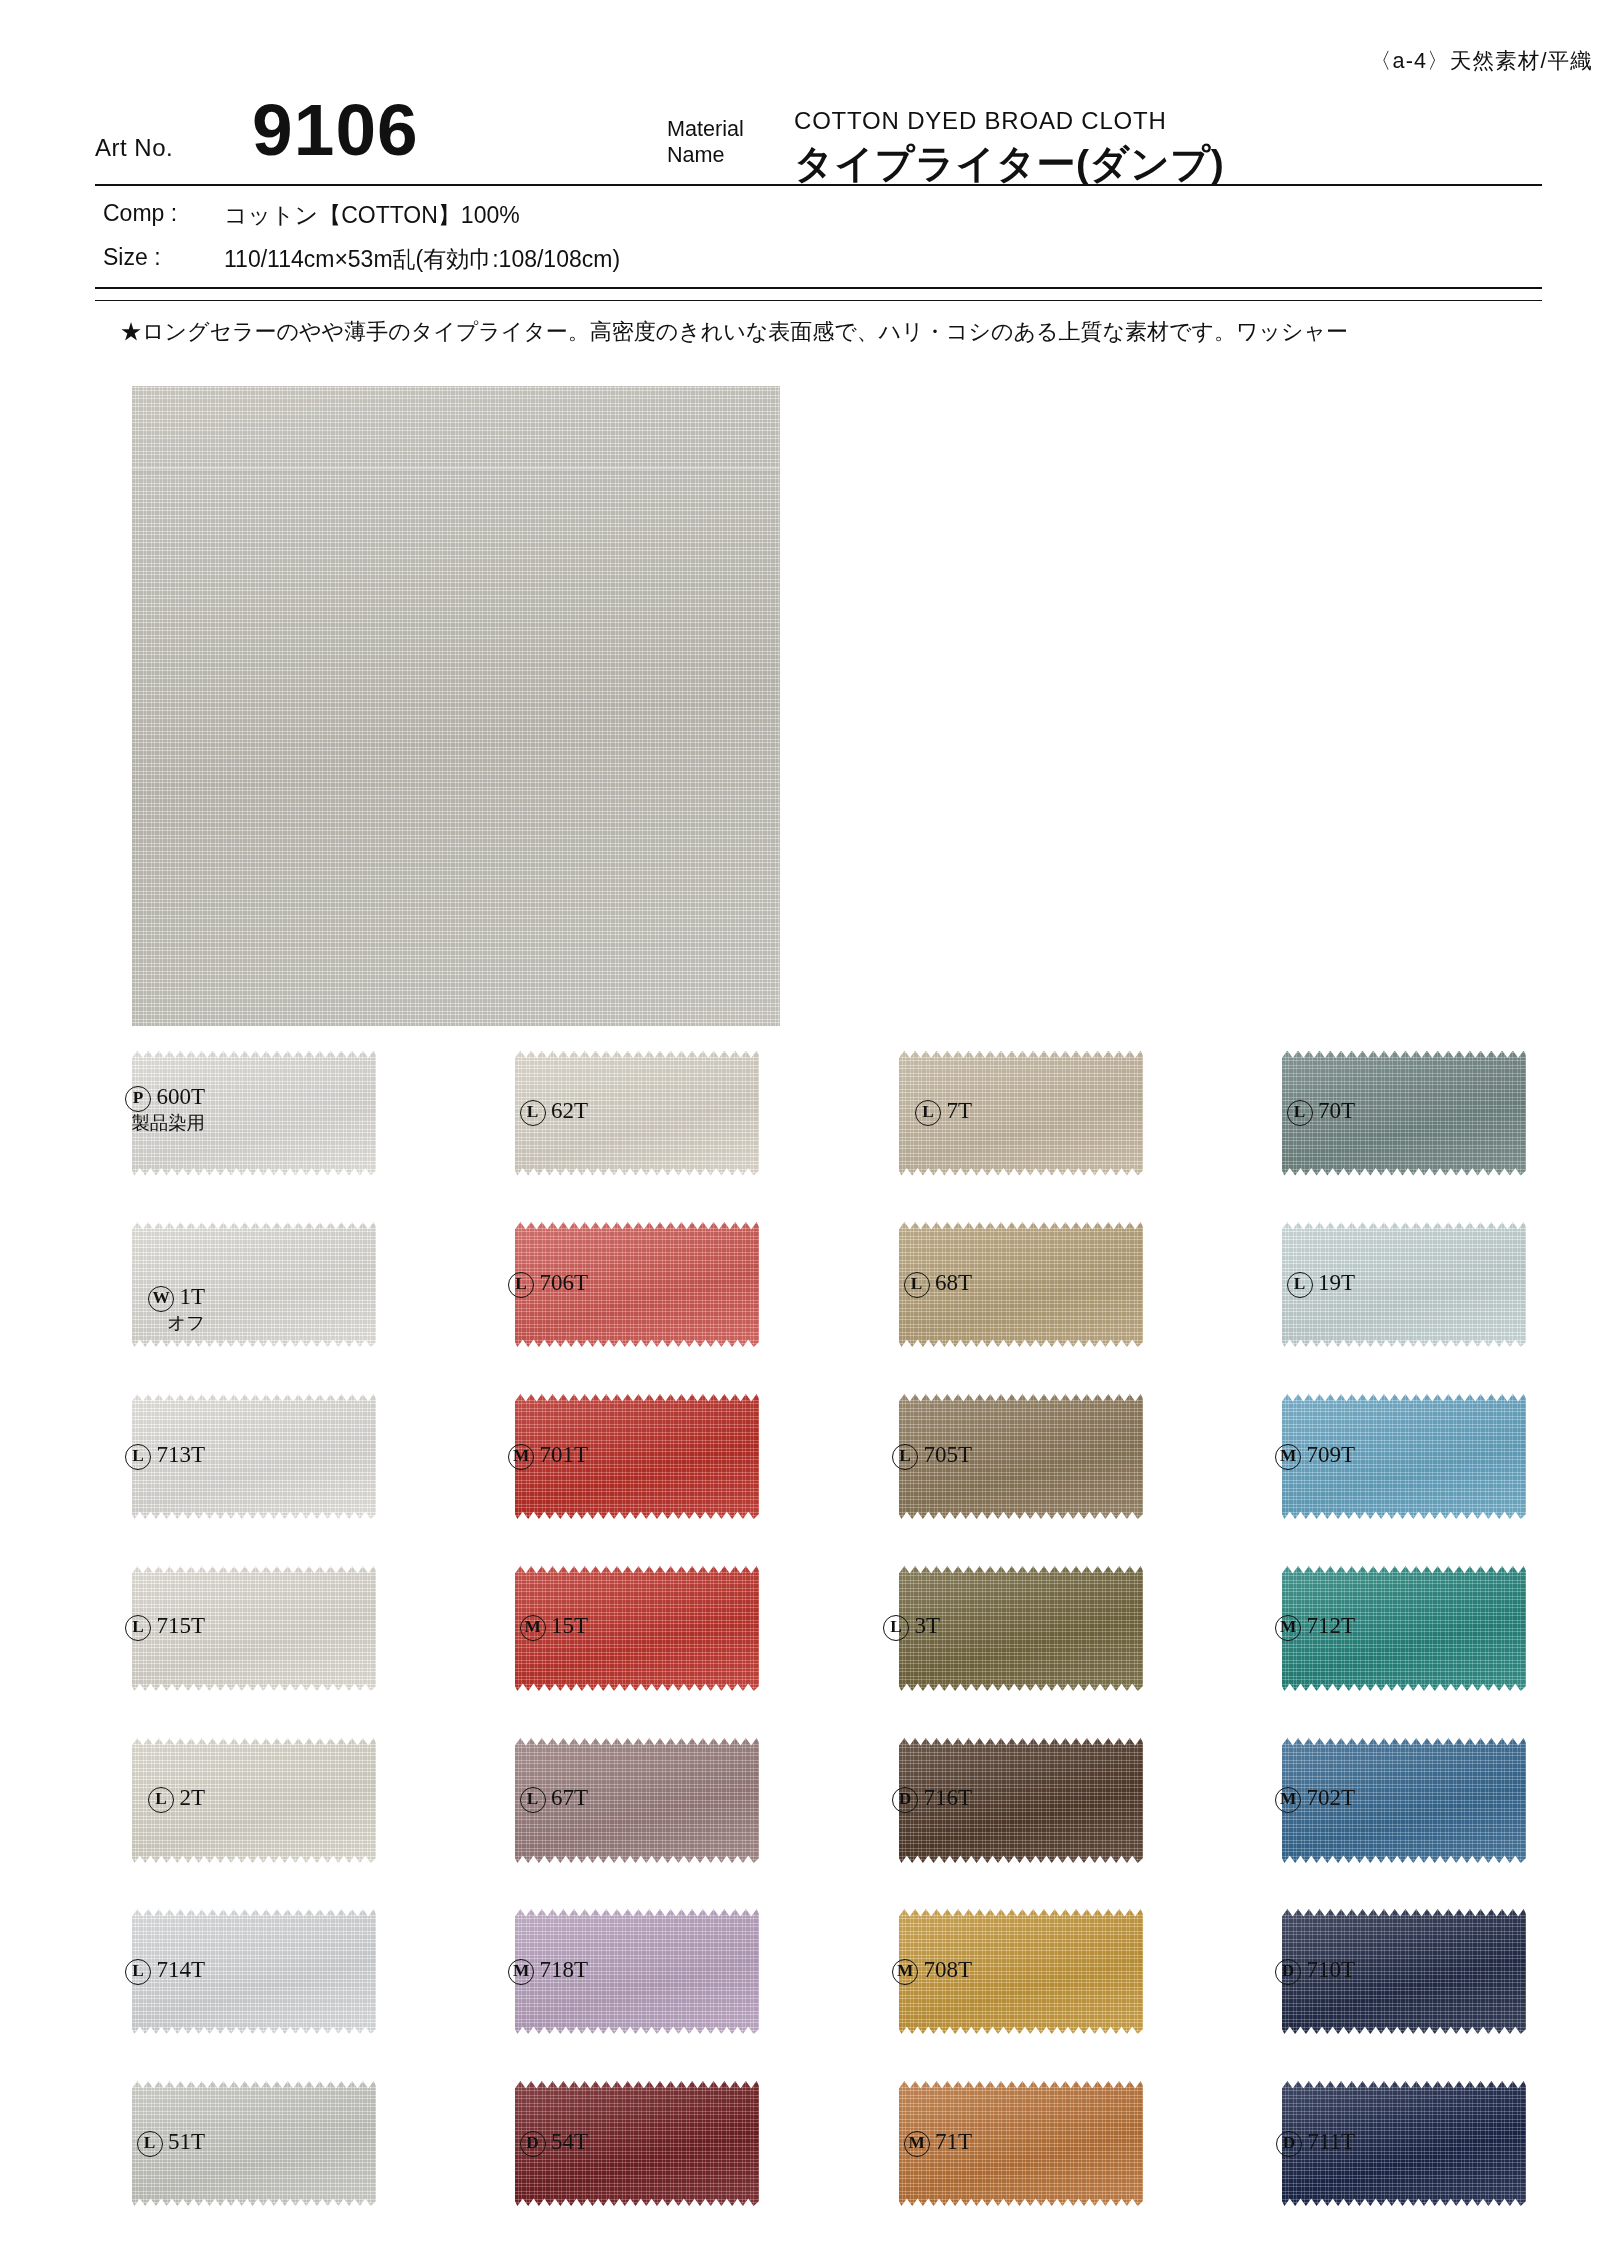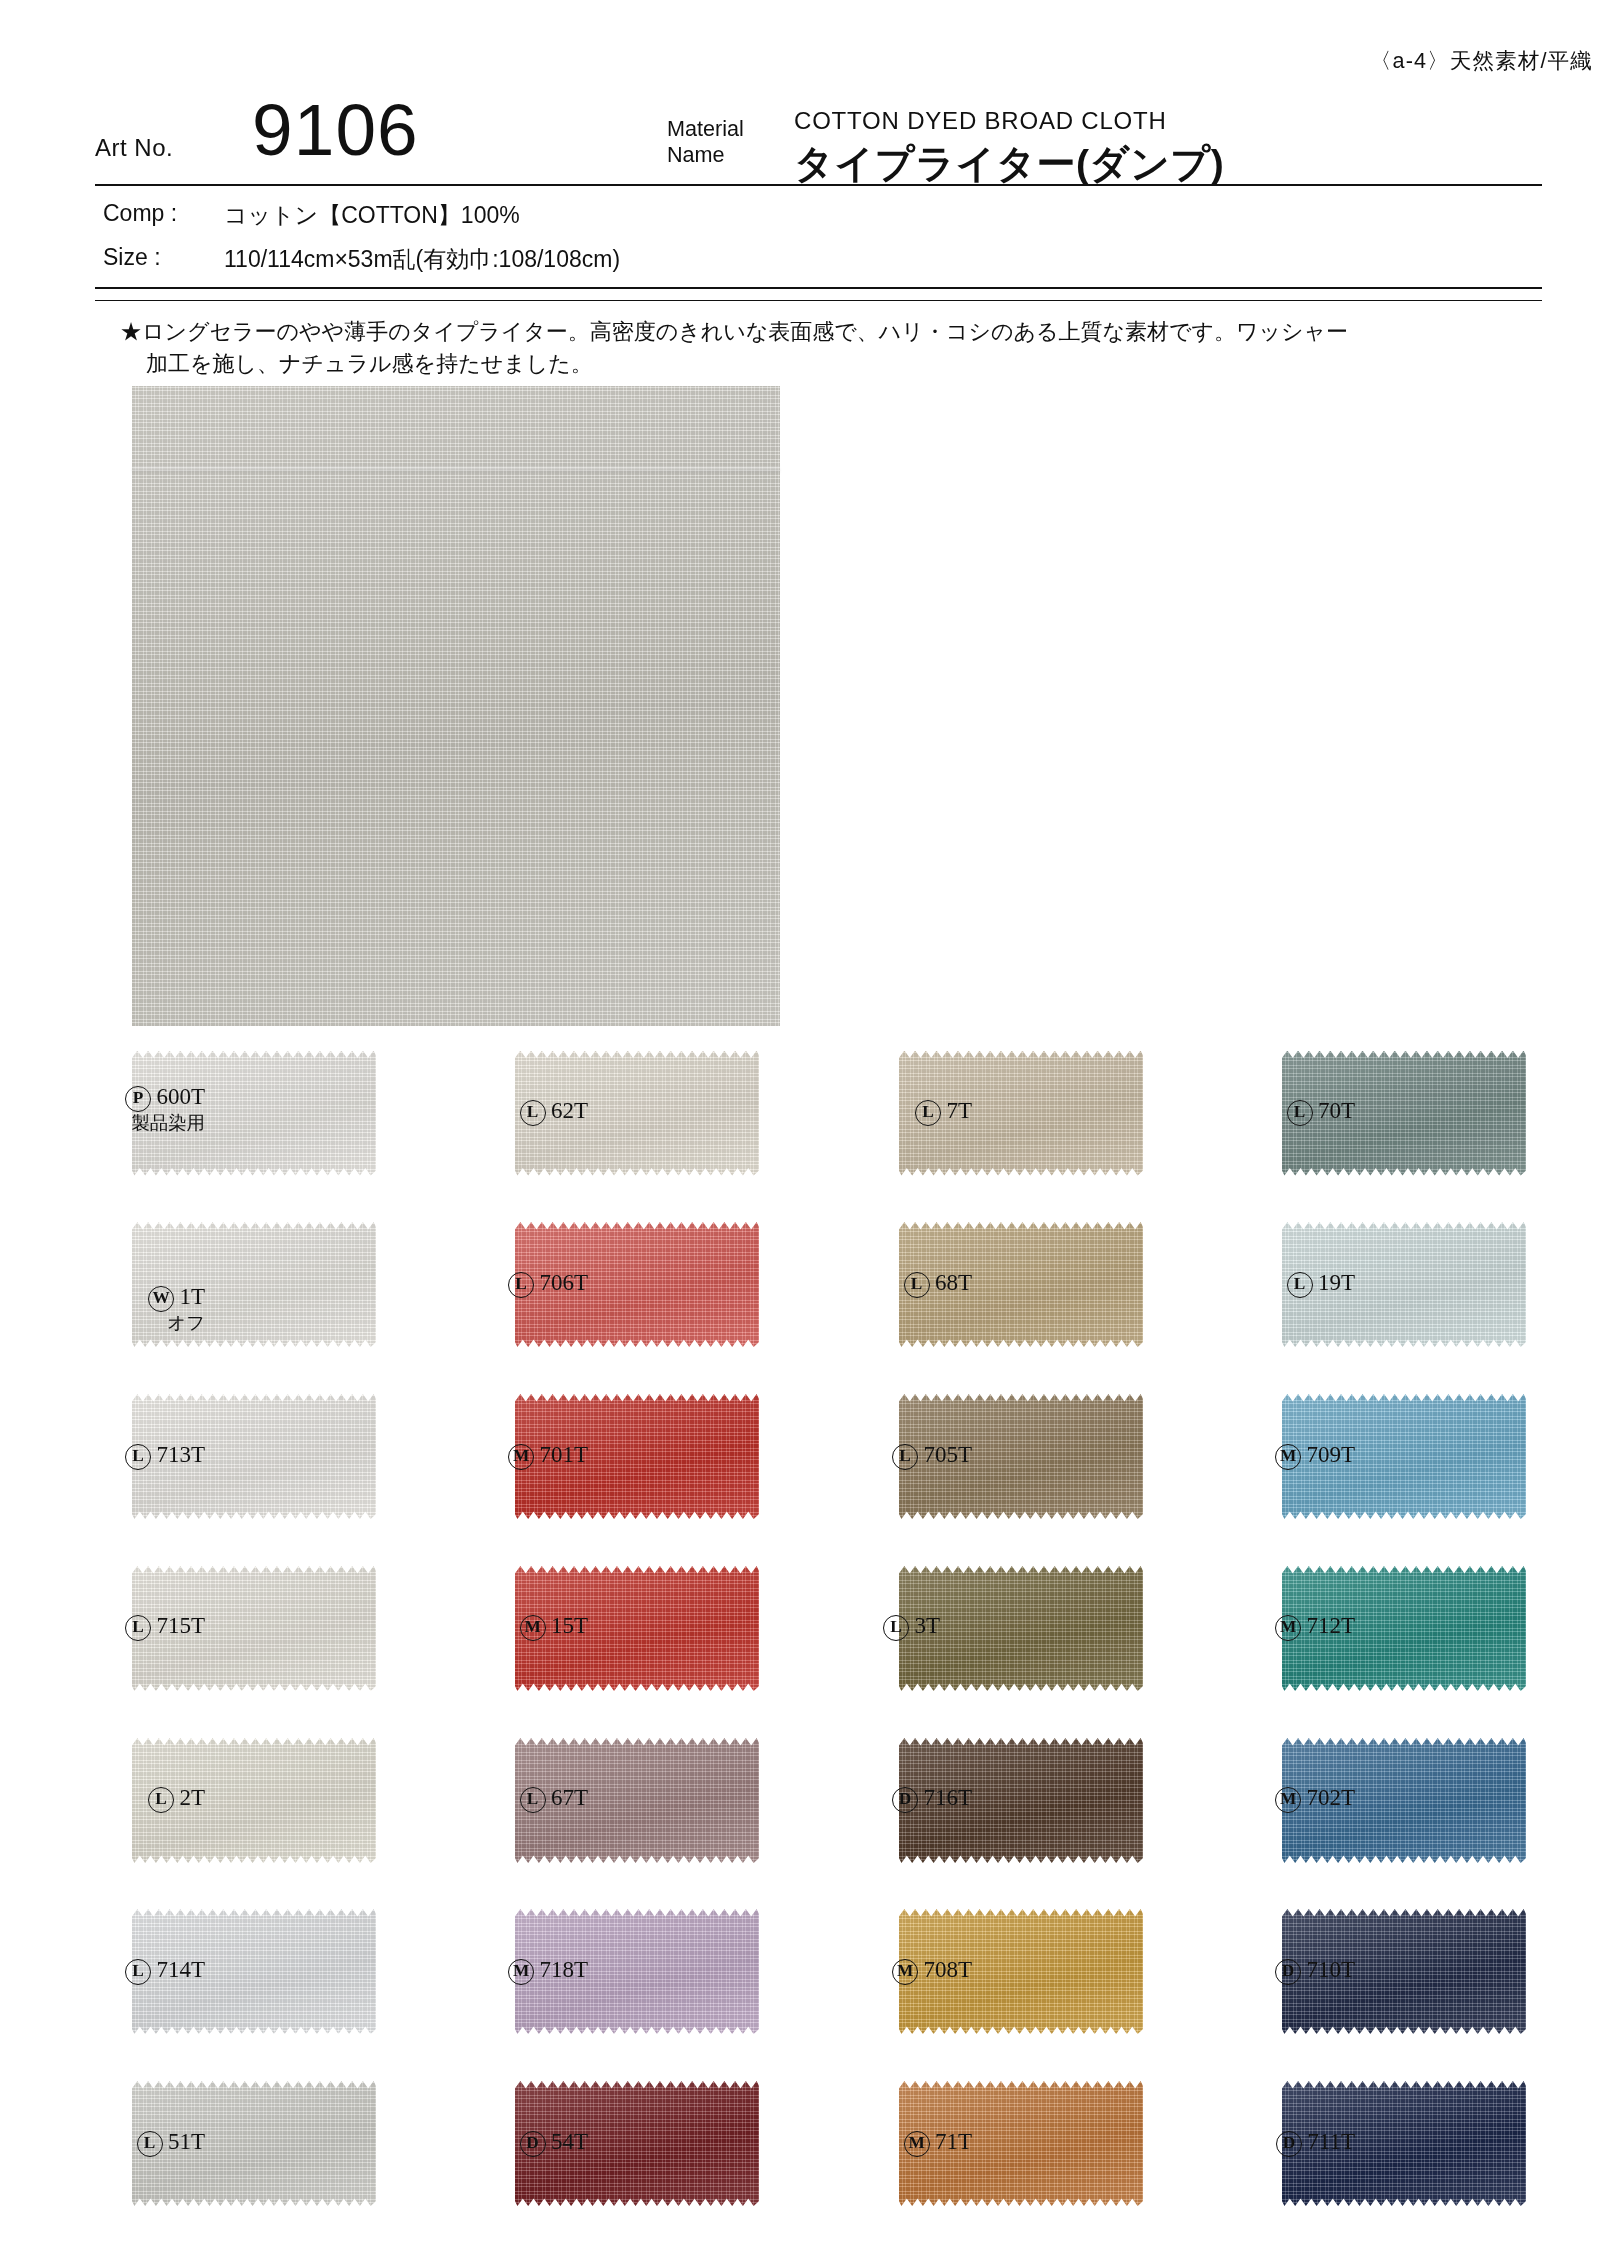--- a/index.html
+++ b/index.html
@@ -22,21 +22,21 @@
     position:absolute;left:95px;top:95px;width:1447px;height:86px;
   }
   .art-label{
     position:absolute;left:0;top:39px;
     font-family:"Liberation Sans","DejaVu Sans",sans-serif;
     font-size:24px;font-weight:400;letter-spacing:0.5px;
   }
   .art-no{
     position:absolute;left:157px;top:-2.2px;
     font-family:"Liberation Sans","DejaVu Sans",sans-serif;
-    font-size:73px;font-weight:400;letter-spacing:1.1px;line-height:1;
+    font-size:73px;font-weight:700;letter-spacing:1.1px;line-height:1;
   }
   .mat-label{
     position:absolute;left:572px;top:20.5px;width:119px;
     font-family:"Liberation Sans","DejaVu Sans",sans-serif;
     font-size:21.6px;line-height:1.25;
   }
   .mat-en{
     position:absolute;left:699px;top:12px;
     font-family:"Liberation Sans","DejaVu Sans",sans-serif;
     font-size:24px;letter-spacing:0.8px;
@@ -165,21 +165,20 @@
   <div class="rule rule-mid"></div>
   <div class="rule rule-bot"></div>
 
   <div class="spec spec-label row-comp">Comp :</div>
   <div class="spec spec-val row-comp">コットン【COTTON】100%</div>
   <div class="spec spec-label row-size">Size :</div>
   <div class="spec spec-val row-size">110/114cm×53m乱(有効巾:108/108cm)</div>
 
   <div class="desc">
     <span>★ロングセラーのやや薄手のタイプライター。高密度のきれいな表面感で、ハリ・コシのある上質な素材です。ワッシャー</span>
-    <span class="l2">加工を施し、ナチュラル感を持たせました。</span>
   </div>
 
   <div class="main-swatch" id="main-swatch" style="background: rgb(207, 205, 196);">
     <div class="weave"></div>
     <div class="crease"></div>
   </div>
 
   <div class="grid" id="grid">
       <div class="col" style="left: 0px;">
         <div class="chip" style="left: 132px; top: 8.6px; background: rgb(245, 243, 238);">

